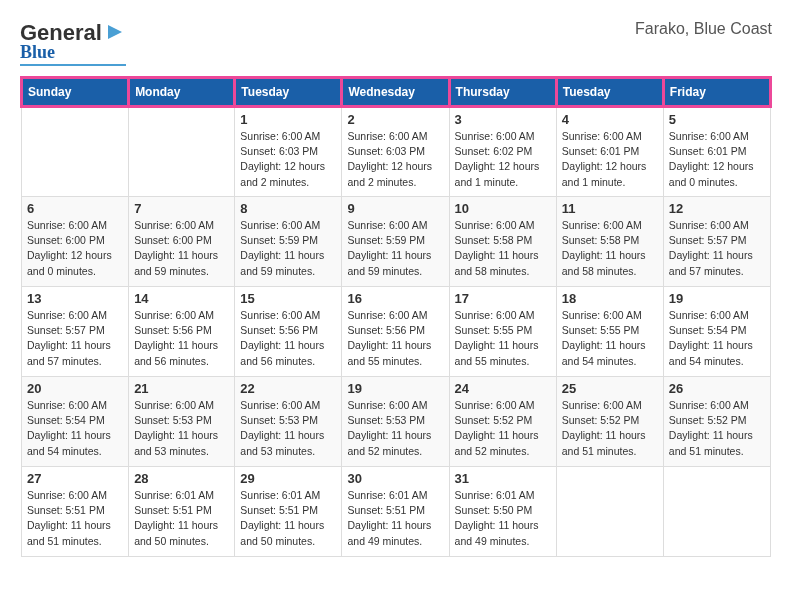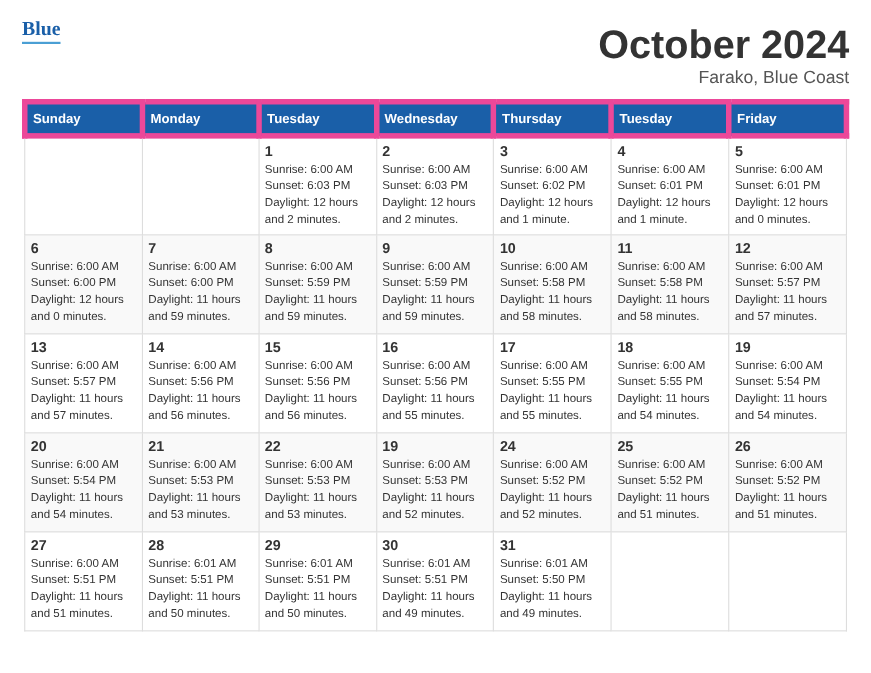--- a/index.html
+++ b/index.html
@@ -51,21 +51,21 @@
     }
     thead tr {
       background: #1a5fa8;
       color: #fff;
     }
     thead th {
       padding: 6px 5px;
       text-align: left;
       font-weight: bold;
       font-size: 12px;
-      border: 5px solid #ec4899;
+      border: 3px solid #ec4899;
     }
     tbody tr {
       border-bottom: 1px solid #ccc;
     }
     tbody td {
       padding: 4px 5px;
       vertical-align: top;
       border: 1px solid #ddd;
       color: #333;
       min-height: 80px;
@@ -88,27 +88,32 @@
     tbody tr:nth-child(odd) td {
       background: #fff;
     }
     .empty-cell { background: #fff !important; }
   </style>
 </head>
 <body>
 
 <div class="header">
   <div class="logo">
+    <div class="logo-line">
+      <span style="font-size:22px;font-weight:bold;color:#333;">General</span>
+      <svg width="22" height="22" viewBox="0 0 22 22" style="margin-left:2px;margin-top:-2px;">
+        <polygon points="4,4 18,11 4,18" fill="#4a9fd4"></polygon>
+      </svg>
+    </div>
     <div style="margin-top:-4px;margin-left:0;">
       <span style="font-size:18px;font-weight:bold;color:#1a5fa8;font-family:Liberation Serif, serif;">Blue</span>
     </div>
     <div class="logo-underline"></div>
   </div>
   <div class="title-area">
-    <h1>October 2024</h1>
     <h2>Farako, Blue Coast</h2>
   </div>
 </div>
 
 <table>
   <thead>
     <tr>
       <th>Sunday</th>
       <th>Monday</th>
       <th>Tuesday</th>

